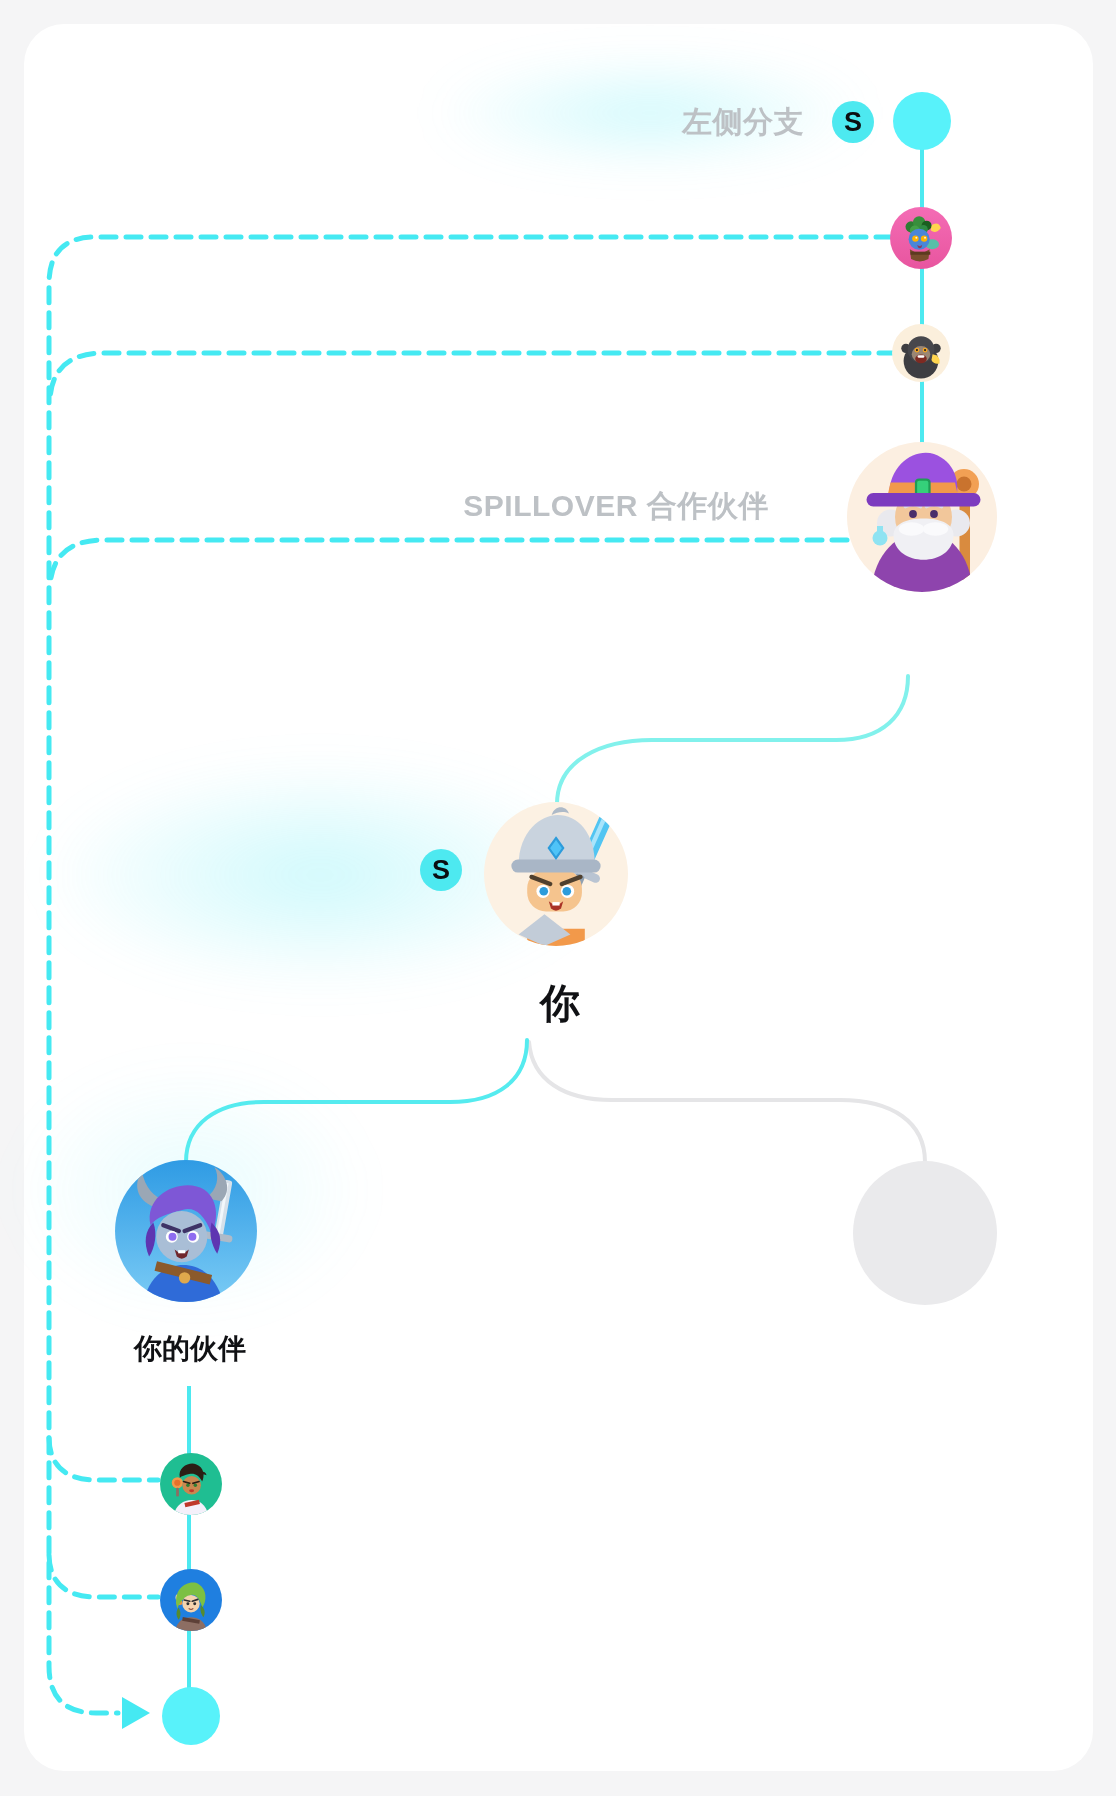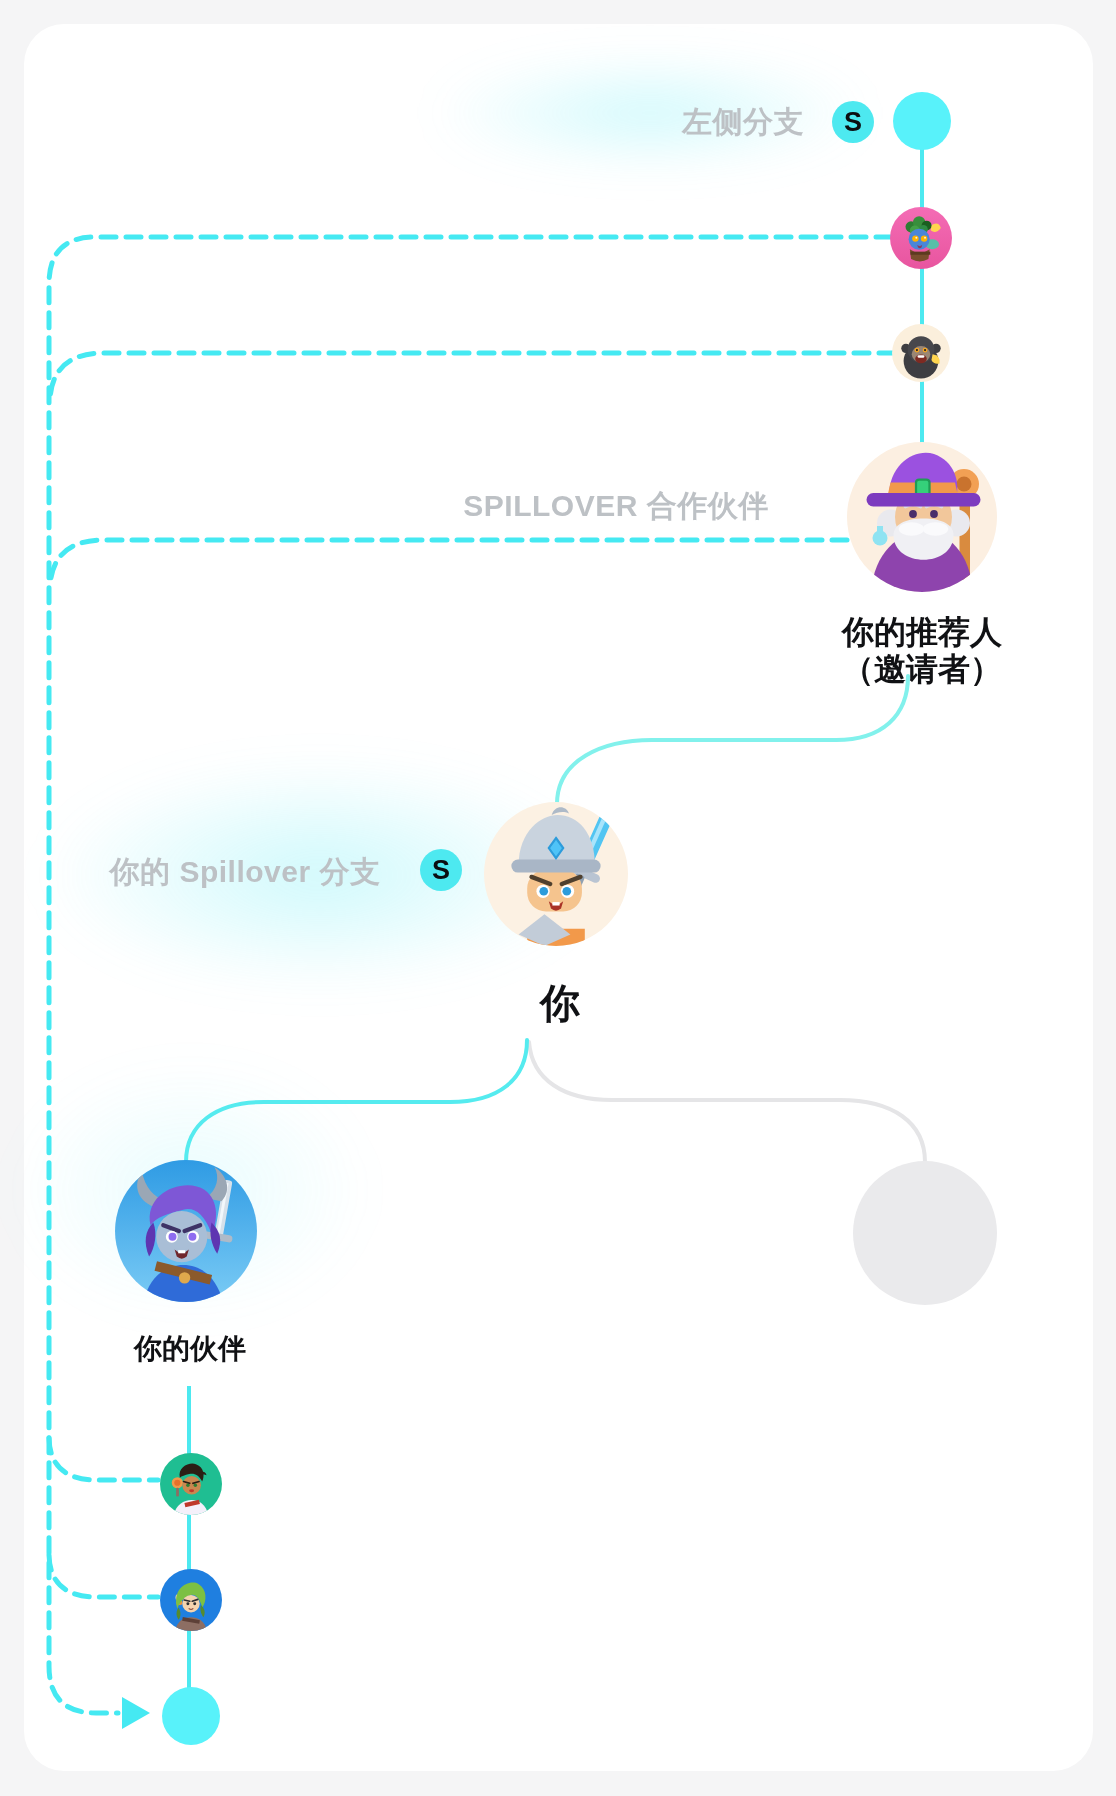--- a/index.html
+++ b/index.html
@@ -148,26 +148,21 @@
       <path d="M53 43 q5 -3 10 0" stroke="#DDDDE2" stroke-width="2.5" fill="none" stroke-linecap="round"></path>
       <path d="M28 36 C28 14 46 4 58 8 C72 13 75 27 73 36 Z" fill="#9B51E0"></path>
       <path d="M27 36 L74 36 L72 27 L29 27 Z" fill="#F2994A"></path>
       <rect x="46" y="25" width="9" height="12" rx="2" fill="#35D07A" stroke="#1F9C55" stroke-width="1.5"></rect>
       <rect x="13" y="34" width="76" height="9" rx="4.5" fill="#7D3BBF"></rect>
       <circle cx="22" cy="64" r="5" fill="#8FE3F2"></circle>
       <rect x="20" y="56" width="4" height="5" fill="#8FE3F2"></rect>
     </svg>
   </div>
 
-  <div class="abs center dark-label" style="left:922px;top:651px;font-size:32px;line-height:37px;">
-    <div>你的推荐人</div>
-    <div>（邀请者）</div>
-  </div>
-
-  <div class="abs center muted-label" style="left:245px;top:872px;">你的 Spillover 分支</div>
+
   <div class="abs badge" style="left:420px;top:849px;">S</div>
 
   <div class="abs avatar av-you">
     <svg viewBox="0 0 100 100">
       <rect width="100" height="100" fill="#FCF1E3"></rect>
       <g transform="rotate(24 74 34)">
         <rect x="70" y="2" width="9" height="46" rx="3" fill="#52C5F2"></rect>
         <rect x="72" y="4" width="3" height="42" fill="#A8E4FB"></rect>
         <rect x="61" y="47" width="27" height="6" rx="3" fill="#B9C4D2"></rect>
         <rect x="71" y="52" width="7" height="13" rx="2" fill="#8FA0B2"></rect>

